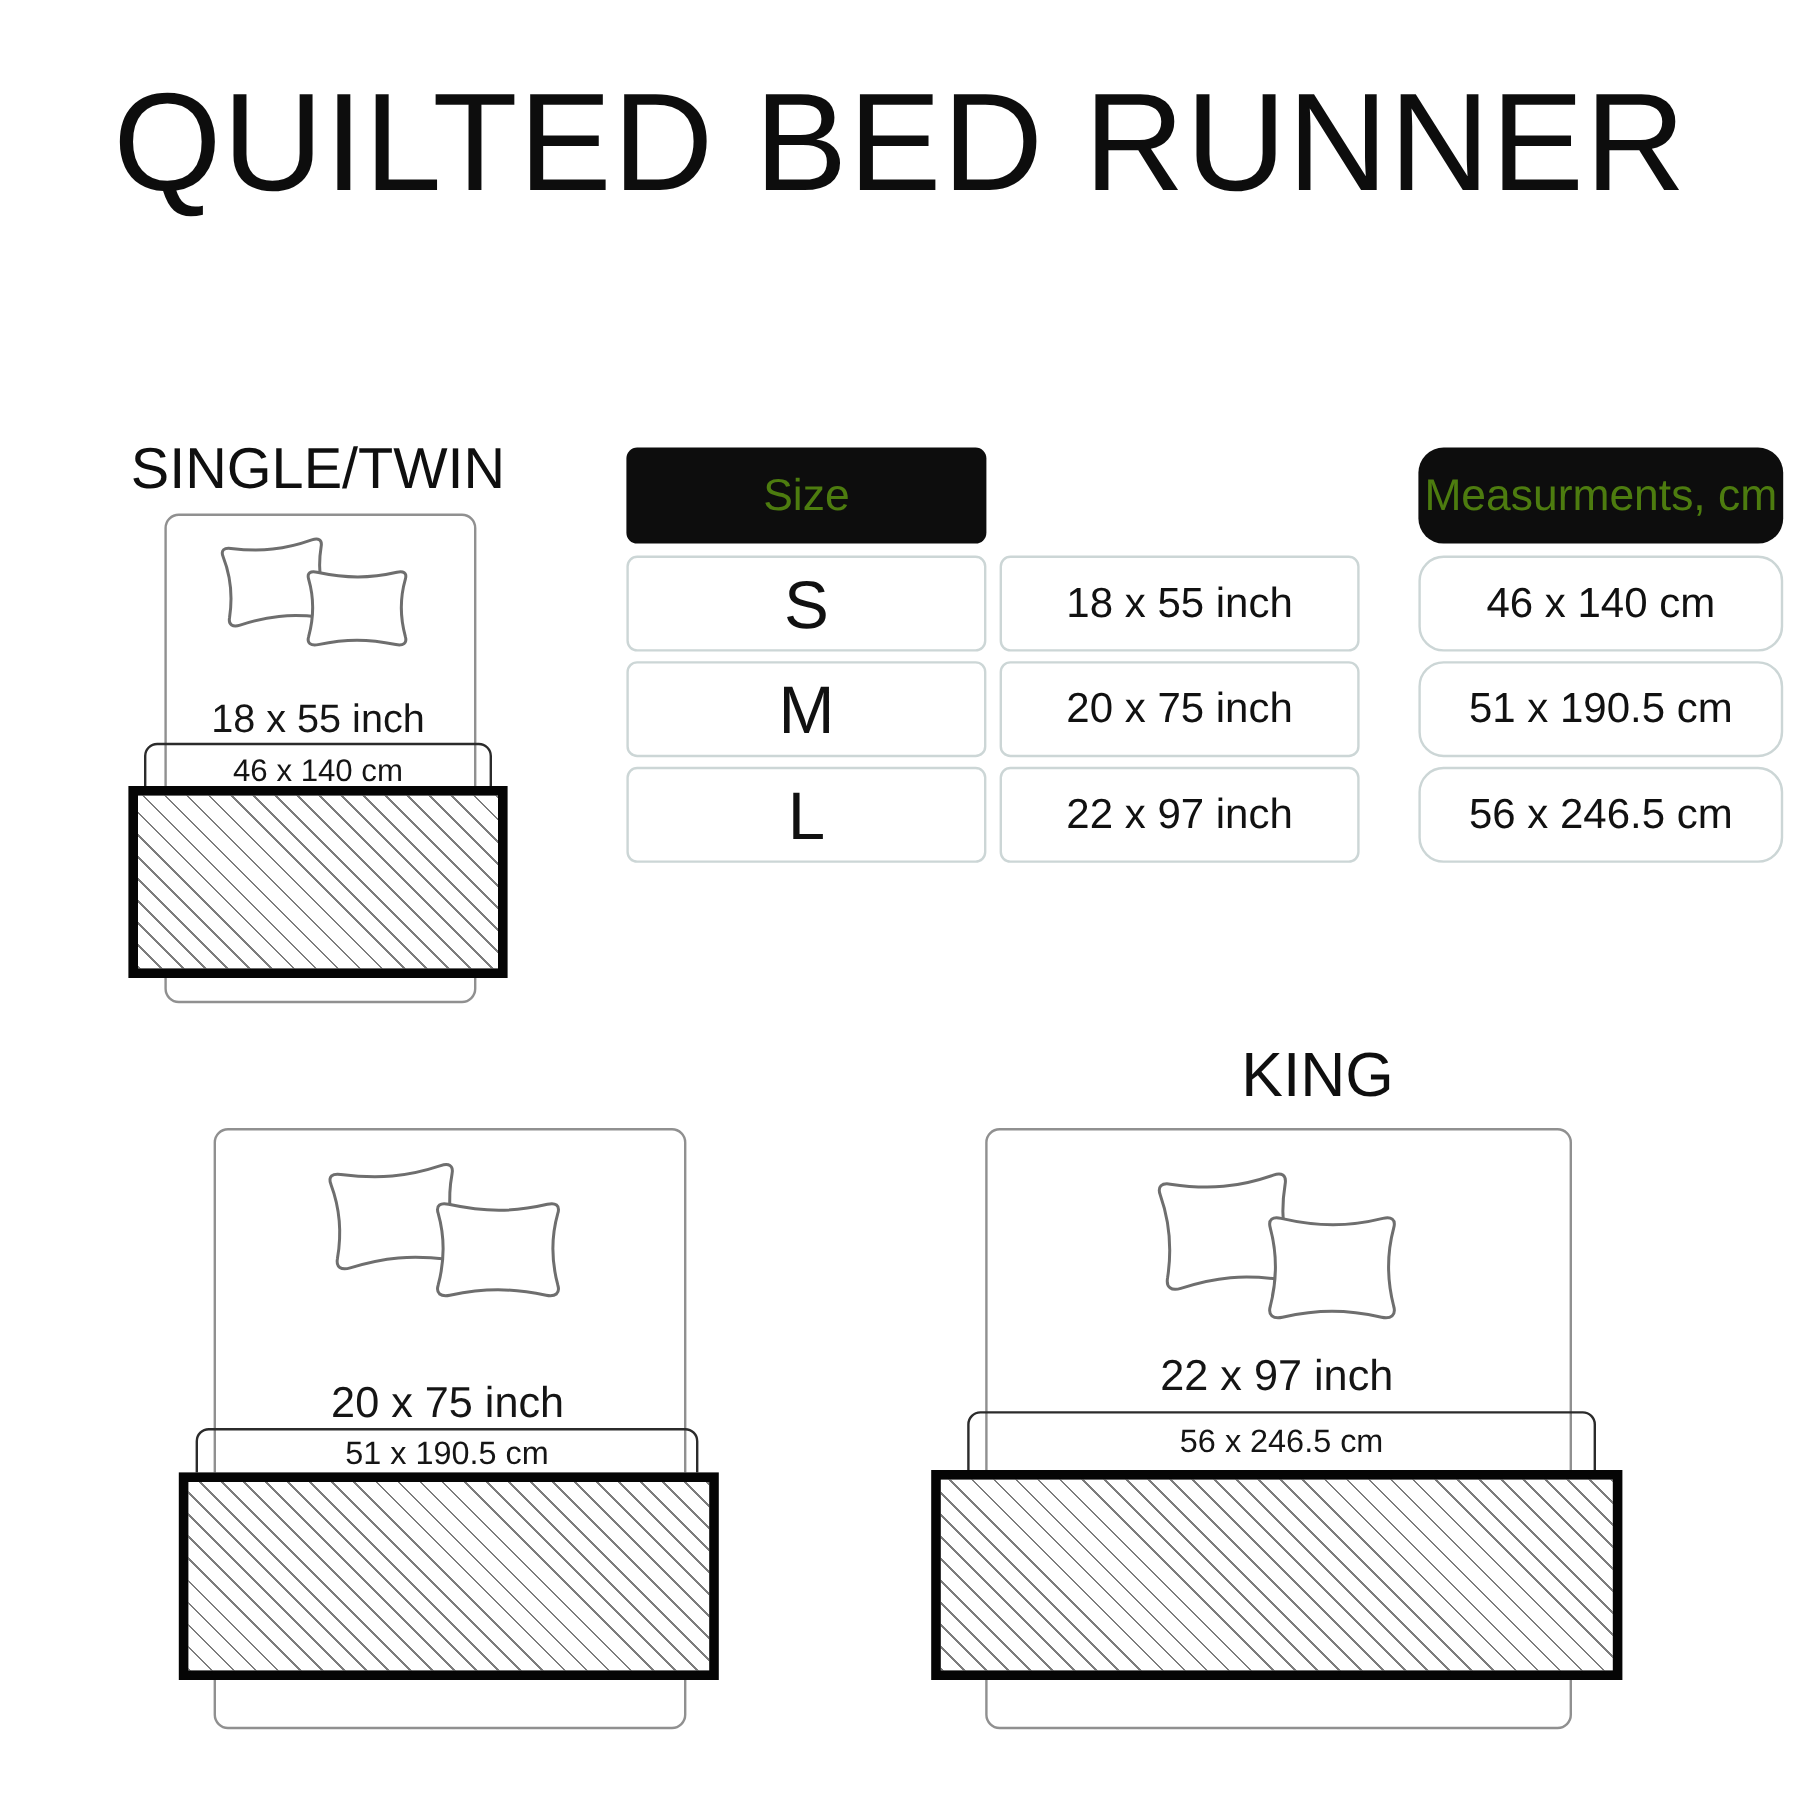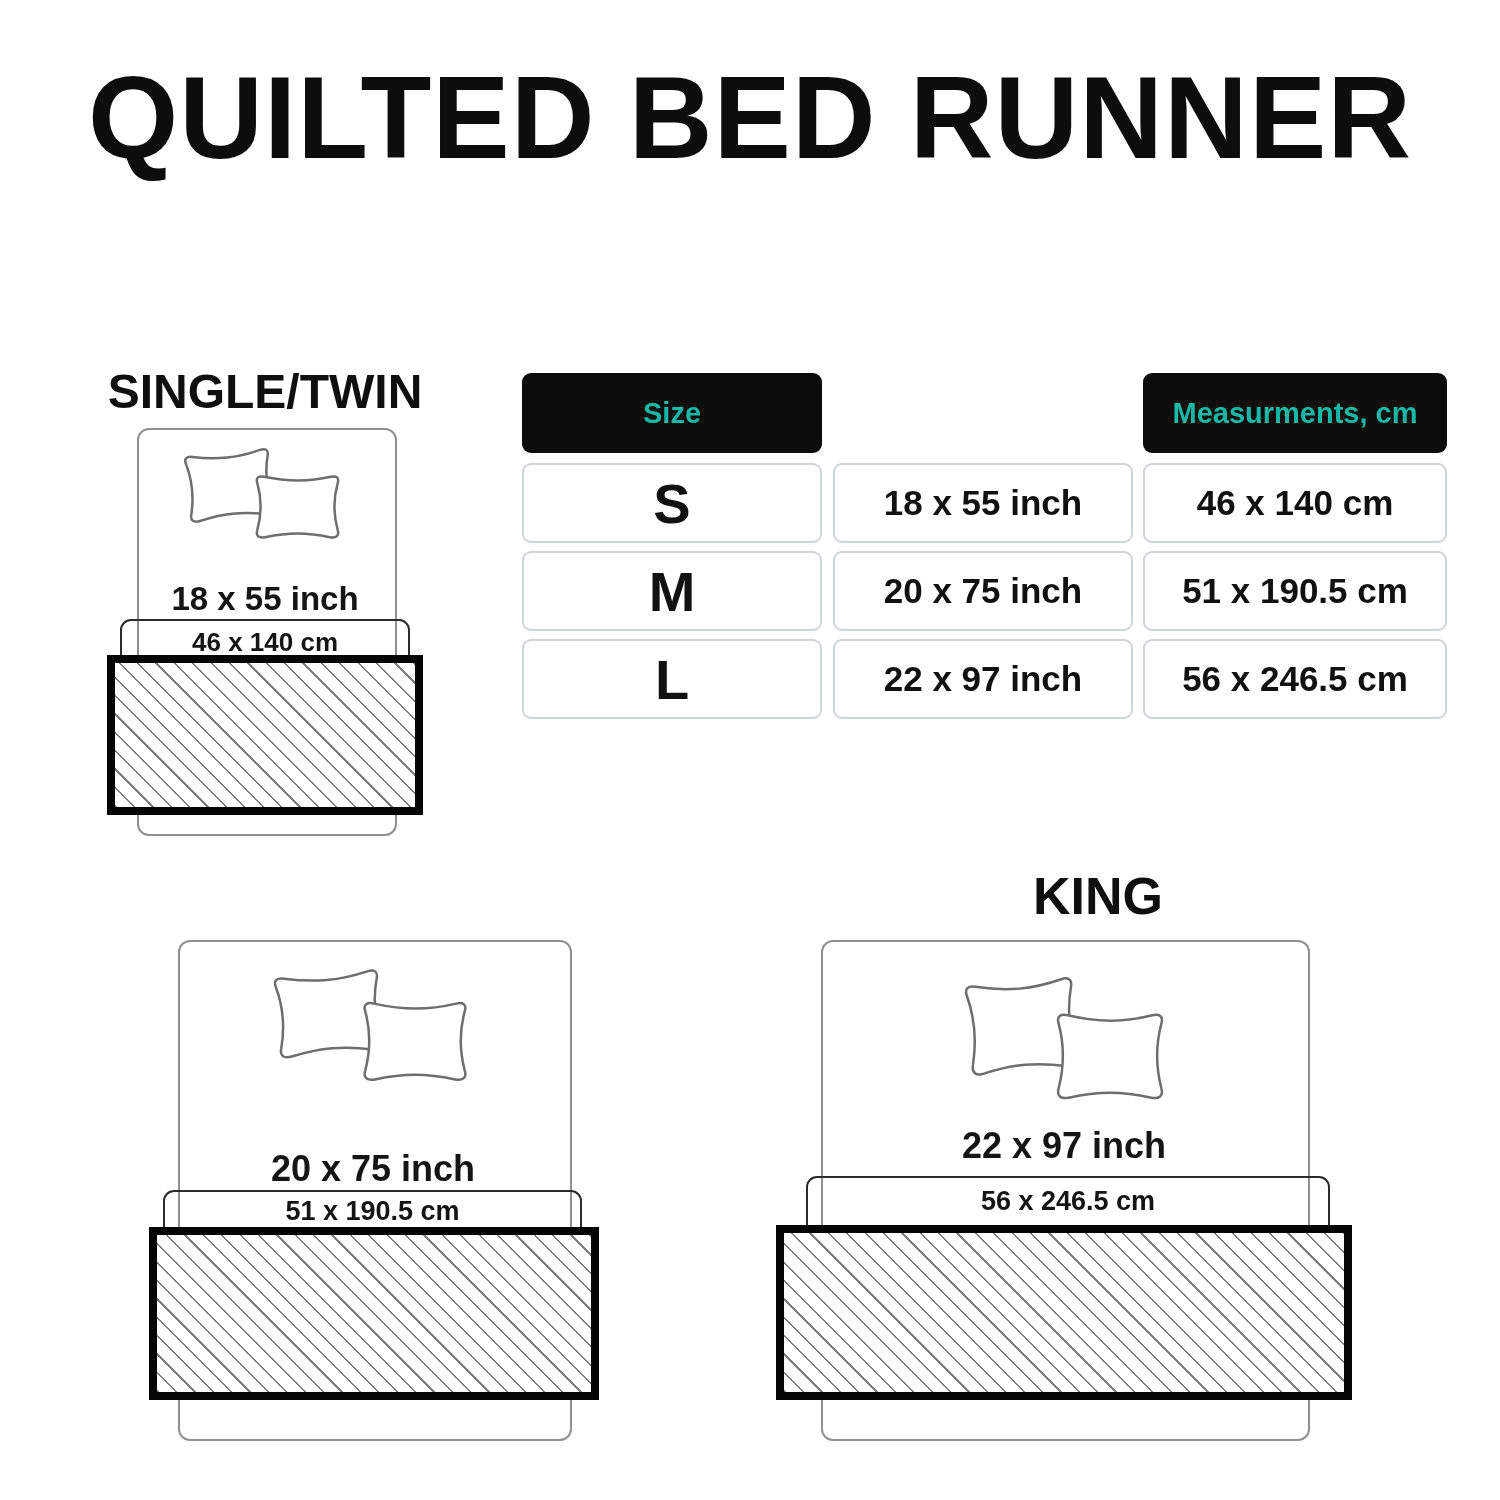--- a/index.html
+++ b/index.html
@@ -1,18 +1,18 @@
 <!DOCTYPE html>
 <html><head>
 <meta charset="utf-8">
 <style>
   html,body{margin:0;padding:0;background:#ffffff;}
   .canvas{
     position:relative;width:1500px;height:1500px;background:#ffffff;overflow:hidden;
-    font-family:"Liberation Sans", sans-serif;color:#111;font-weight:700;
+    font-family:"Liberation Sans", sans-serif;color:#111;font-weight:400;
   }
   .abs{position:absolute;}
 
   
   .main-title-line{
     left:0;width:1500px;text-align:center;
     font-size:116px;line-height:1;letter-spacing:1px;color:#0d0d0d;white-space:nowrap;
   }
   .title-1{top:60px;}
   .title-2{top:208px;}
@@ -60,34 +60,34 @@
   .king-bed{left:821px;top:940px;width:485px;height:497px;}
   .king-pillow-1{left:954px;top:973px;width:136px;height:107px;transform:rotate(-5deg);}
   .king-pillow-2{left:1043px;top:1006px;width:134px;height:101px;}
   .king-inch{left:914px;top:1128px;width:300px;font-size:36px;}
   .king-band{left:806px;top:1176px;width:524px;height:100px;padding-top:10px;}
   .king-cm{font-size:27px;}
   .king-runner{left:776px;top:1225px;width:576px;height:175px;}
 
   
   .th-cell{
-    background:#0d0d0d;border-radius:9px;color:#14b8a6;
+    background:#0d0d0d;border-radius:9px;color:#4d7c0f;
     display:flex;align-items:center;justify-content:center;
-    font-size:29px;height:80px;z-index:2;white-space:nowrap;
+    font-size:37px;height:80px;z-index:2;white-space:nowrap;
   }
   .td-cell{
     background:#ffffff;border:2px solid #ccd6d6;border-radius:9px;box-sizing:border-box;
     display:flex;align-items:center;justify-content:center;height:80px;white-space:nowrap;
   }
   .td-size{font-size:56px;}
   .td-meas{font-size:35px;}
 
   .col1{left:522px;width:300px;}
   .col2{left:833px;width:300px;}
-  .col3{left:1143px;width:304px;}
+  .col3{left:1182px;width:304px;border-radius:21px;}
   .rowH{top:373px;}
   .row0{top:463px;}
   .row1{top:551px;}
   .row2{top:639px;}
 </style>
 </head>
 <body>
 
 <div class="canvas">
 

